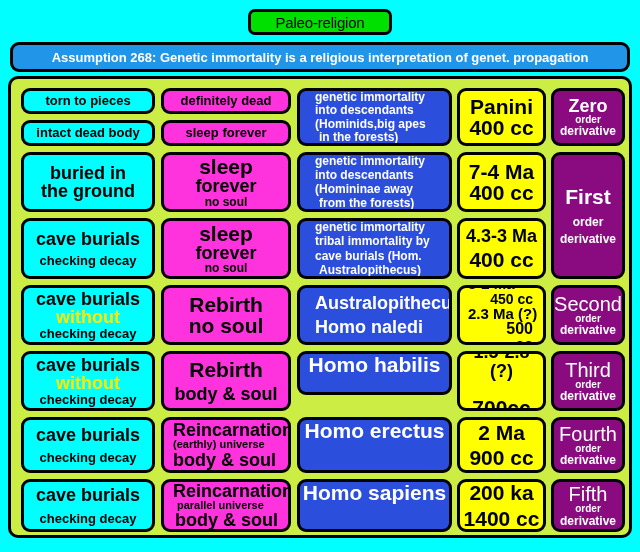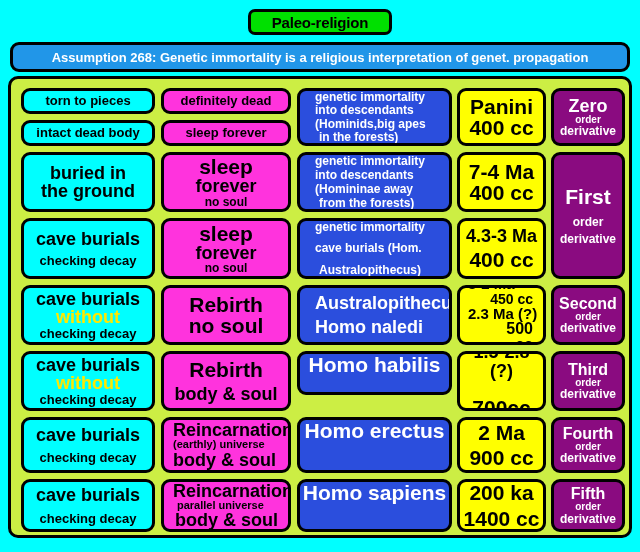--- a/index.html
+++ b/index.html
@@ -10,21 +10,21 @@
     overflow:hidden;
     position:relative;
   }
   
   #title-badge{
     position:absolute;left:248px;top:9px;width:144px;height:26px;
     background:#00e000;border:3px solid #000;border-radius:7px;
     display:flex;align-items:center;justify-content:center;
     box-sizing:border-box;
   }
-  #title-badge .t{font-size:15px;font-weight:bold;color:#000;letter-spacing:-.2px;}
+  #title-badge .t{font-size:15px;font-weight:normal;color:#000;letter-spacing:-.2px;}
   #assumption-banner{
     position:absolute;left:10px;top:42px;width:620px;height:30px;
     background:#2196e8;border:3px solid #000;border-radius:9px;
     display:flex;align-items:center;justify-content:center;
     box-sizing:border-box;
   }
   #assumption-banner .t{font-size:13px;font-weight:bold;color:#fff;}
   
   #panel{
     position:absolute;left:8px;top:76px;width:624px;height:462px;
@@ -35,21 +35,21 @@
     position:absolute;border:3px solid #000;border-radius:9px;
     box-sizing:border-box;display:flex;flex-direction:column;
     align-items:center;justify-content:center;text-align:center;
     overflow:hidden;line-height:1.02;
   }
   .cyan{background:#00ffff;color:#000;}
   .magenta{background:#ff33dd;color:#000;}
   .blue{background:#2b4edd;color:#fff;justify-content:space-between;}
   .yellow{background:#ffff00;color:#000;}
   .purple{background:#8a0b80;color:#fff;}
-  .l1{font-size:16px;font-weight:bold;text-align:center;}
+  .l1{font-size:20px;font-weight:normal;text-align:center;}
   .l2{font-size:13px;font-weight:bold;}
   .l3{font-size:11px;font-weight:bold;}
   .big{font-size:21px;font-weight:bold;}
   .mid{font-size:18px;font-weight:bold;}
   .small{font-size:12px;font-weight:bold;}
   .xsmall{font-size:10px;font-weight:bold;}
   .yellowtxt{color:#ffe800;}
   .leftal{align-items:flex-start;text-align:left;padding-left:7px;}
   .r{width:100%;text-align:right;padding-right:10px;box-sizing:border-box;}
   .lft{width:100%;text-align:left;padding-left:8px;box-sizing:border-box;}
@@ -125,20 +125,21 @@
     <span class="mid">cave burials</span>
     <span class="l2" style="margin-top:5px">checking decay</span>
   </div>
   <div class="cell magenta" style="left:150px;top:139px;width:130px;height:61px;">
     <span class="big">sleep</span>
     <span class="mid">forever</span>
     <span class="small">no soul</span>
   </div>
   <div class="cell blue leftal" style="left:286px;top:139px;width:155px;height:61px;">
     <span class="small lft">genetic immortality</span>
+    <span class="small lft">tribal immortality by</span>
     <span class="small lft">cave burials (Hom.</span>
     <span class="small lft" style="padding-left:12px">Australopithecus)</span>
   </div>
   <div class="cell yellow" style="left:446px;top:139px;width:89px;height:61px;">
     <span class="mid">4.3-3 Ma</span>
     <span class="big" style="margin-top:4px">400 cc</span>
   </div>
 
   <div class="cell cyan" style="left:10px;top:206px;width:134px;height:60px;">
     <span class="mid">cave burials</span>

